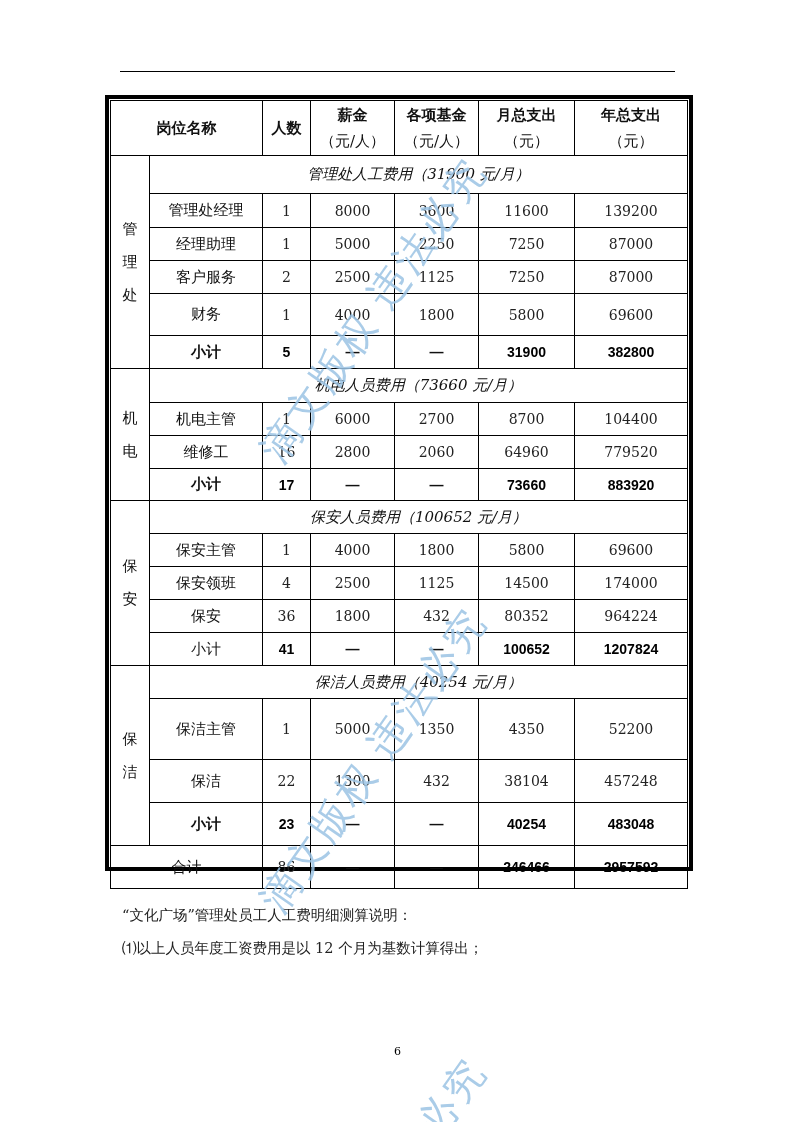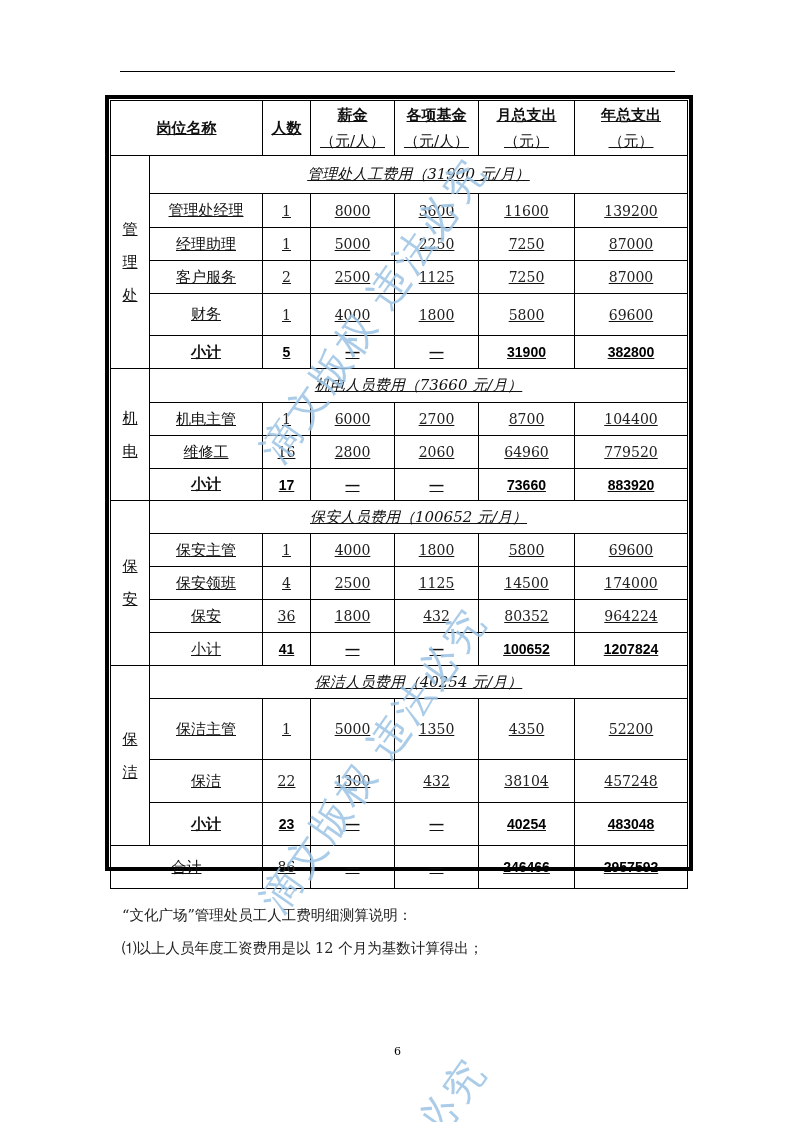--- a/index.html
+++ b/index.html
@@ -13,21 +13,20 @@
     border-top: 1px solid #000;
   }
   .table-frame {
     position: absolute; left: 105px; top: 95px; width: 578px; height: 766px;
     border: 4px solid #000; padding: 1px; background: #fff;
   }
   table.cost {
     width: 100%; height: 100%;
     border-collapse: collapse; table-layout: fixed;
     font-size: 14px;
-    text-decoration: underline;
   }
   table.cost td, table.cost th {
     border: 1px solid #000; padding: 0; text-align: center; vertical-align: middle;
     font-weight: normal;
   }
   table.cost th { font-weight: bold; font-size: 15px; line-height: 26px; }
   .col-group { width: 39px; }
   .col-name { width: 113px; }
   .col-cnt { width: 48px; }
   .col-sal { width: 84px; }

